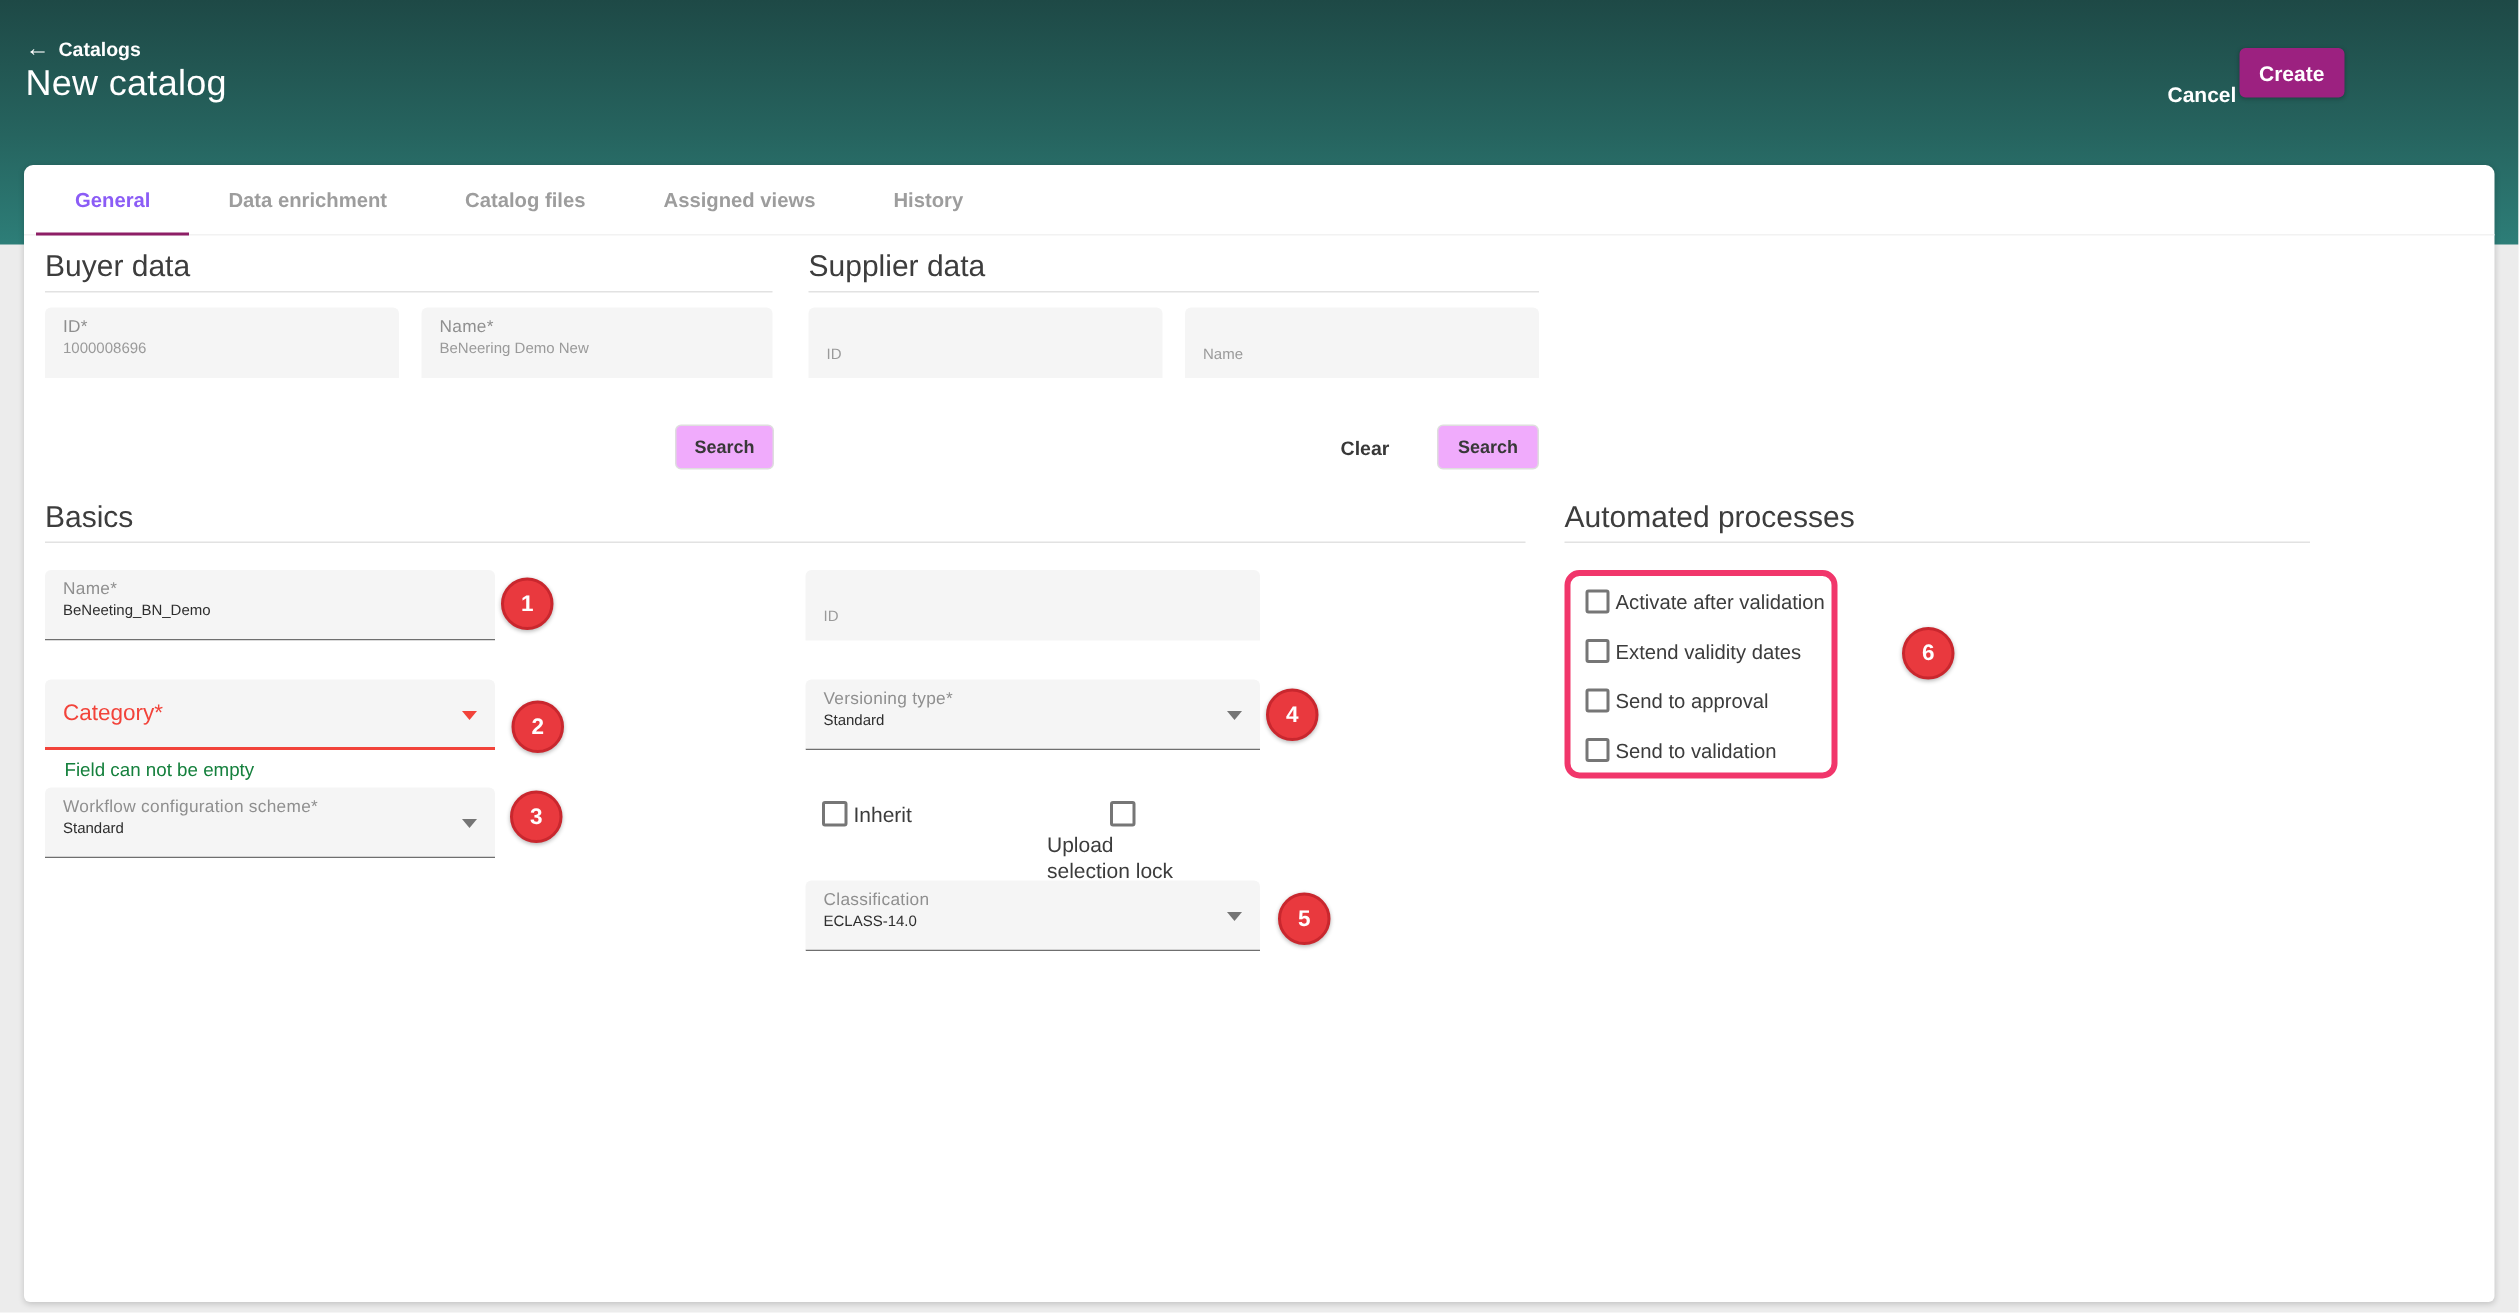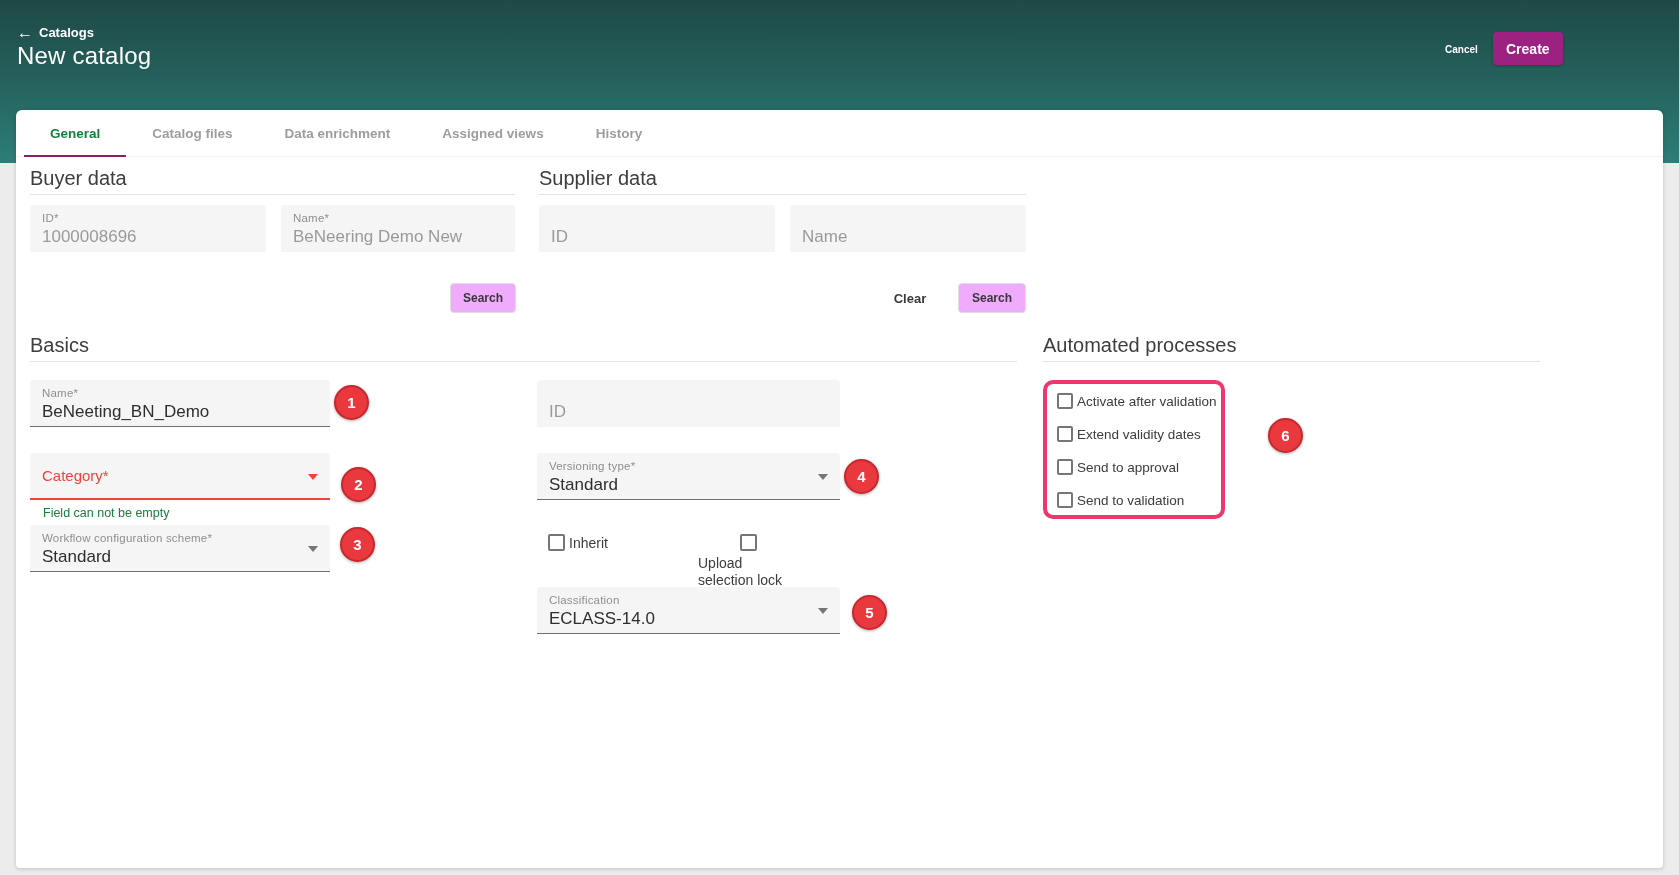--- a/index.html
+++ b/index.html
@@ -7,46 +7,46 @@
   body { font-family:"Liberation Sans", sans-serif; background:#ececec; position:relative; overflow:hidden; }
   .page { position:absolute; inset:0; width:1679px; height:875px; }
 
   
   .header { position:absolute; top:0; left:0; width:100%; height:163px;
             background:linear-gradient(180deg,#1e4946 0%, #26645f 55%, #2d7e78 100%); }
   .breadcrumb { position:absolute; top:25px; left:17px; color:#fff; font-size:13px; font-weight:bold;
                 display:flex; align-items:center; gap:6px; cursor:pointer; }
   .back-arrow { font-size:16px; line-height:13px; font-weight:bold; }
   .page-title { position:absolute; top:42px; left:17px; color:#fff; font-size:24px; font-weight:400; letter-spacing:.2px; }
-  .cancel-btn { position:absolute; top:33px; left:1433px; height:33px; padding:0 12px; color:#fff;
-                font-size:10px; font-weight:bold; background:transparent; border:none; display:flex; align-items:center; cursor:pointer; }
+  .cancel-btn { position:absolute; top:46px; left:1433px; height:33px; padding:0 12px; color:#fff;
+                font-size:14px; font-weight:bold; background:transparent; border:none; display:flex; align-items:center; cursor:pointer; }
   .create-btn { position:absolute; top:32px; left:1493px; height:33px; min-width:63px; padding:0 13px;
                 background:#9c2180; color:#fff; font-size:14px; font-weight:bold; border:none; border-radius:4px;
                 display:flex; align-items:center; justify-content:center; cursor:pointer; box-shadow:0 1px 3px rgba(0,0,0,.25); }
 
   
   .card { position:absolute; top:110px; left:16px; width:1647px; height:758px; background:#fff;
           border-radius:6px 6px 4px 4px; box-shadow:0 1px 4px rgba(0,0,0,.18); }
 
   
   .tabbar { position:absolute; top:0; left:0; right:0; height:47px; display:flex; align-items:stretch;
             padding-left:8px; border-bottom:1px solid #f2f2f2; }
   .tab { position:relative; display:flex; align-items:center; padding:0 26px; font-size:13.5px; font-weight:bold;
          color:#9d9d9d; cursor:pointer; }
-  .tab.active { color:#15803d; }
+  .tab.active { color:#8b5cf6; }
   .tab.active::after { content:""; position:absolute; left:0; right:0; bottom:-1px; height:2px; background:#8e1f66; }
 
   
   .section-h { position:absolute; font-size:20px; color:#3d3d3d; }
   .divider { position:absolute; height:1px; background:#e2e2e2; }
 
   
   .field { position:absolute; background:#f5f5f5; border-radius:4px 4px 0 0; padding:7px 12px 0 12px; overflow:hidden; }
   .field .flabel { display:block; font-size:11.5px; color:#8f8f8f; letter-spacing:.2px; }
-  .field .fvalue { display:block; font-size:17px; color:#2e2e2e; margin-top:3px; }
+  .field .fvalue { display:block; font-size:10px; color:#2e2e2e; margin-top:3px; }
   .field.disabled .fvalue { color:#9a9a9a; }
   .field.placeholder-only { display:flex; align-items:center; padding-top:0; }
   .field.placeholder-only .fvalue { margin-top:16px; color:#9a9a9a; }
   .field.underlined { border-bottom:1px solid #6f6f6f; }
   .field.select { cursor:pointer; }
   .caret { position:absolute; right:12px; top:50%; margin-top:-2px; width:0; height:0;
            border-left:5px solid transparent; border-right:5px solid transparent; border-top:6px solid #757575; }
   .field.error-field { border-bottom:2px solid #f2433a; }
   .field.error-field .flabel-big { font-size:15px; color:#f2433a; }
   .field.error-field { display:flex; align-items:center; padding-top:0; }
@@ -88,22 +88,22 @@
       <span>Catalogs</span>
     </div>
     <div class="page-title">New catalog</div>
     <button class="cancel-btn">Cancel</button>
     <button class="create-btn">Create</button>
   </div>
 
   <div class="card">
     <div class="tabbar">
       <div class="tab active">General</div>
+      <div class="tab">Data enrichment</div>
       <div class="tab">Catalog files</div>
-      <div class="tab">Data enrichment</div>
       <div class="tab">Assigned views</div>
       <div class="tab">History</div>
     </div>
 
     <div class="section-h" style="left:14px; top:57px;">Buyer data</div>
     <div class="divider" style="left:14px; top:84px; width:485px;"></div>
 
     <div class="field disabled" style="left:14px; top:95px; width:236px; height:47px;">
       <span class="flabel">ID*</span>
       <span class="fvalue">1000008696</span>

